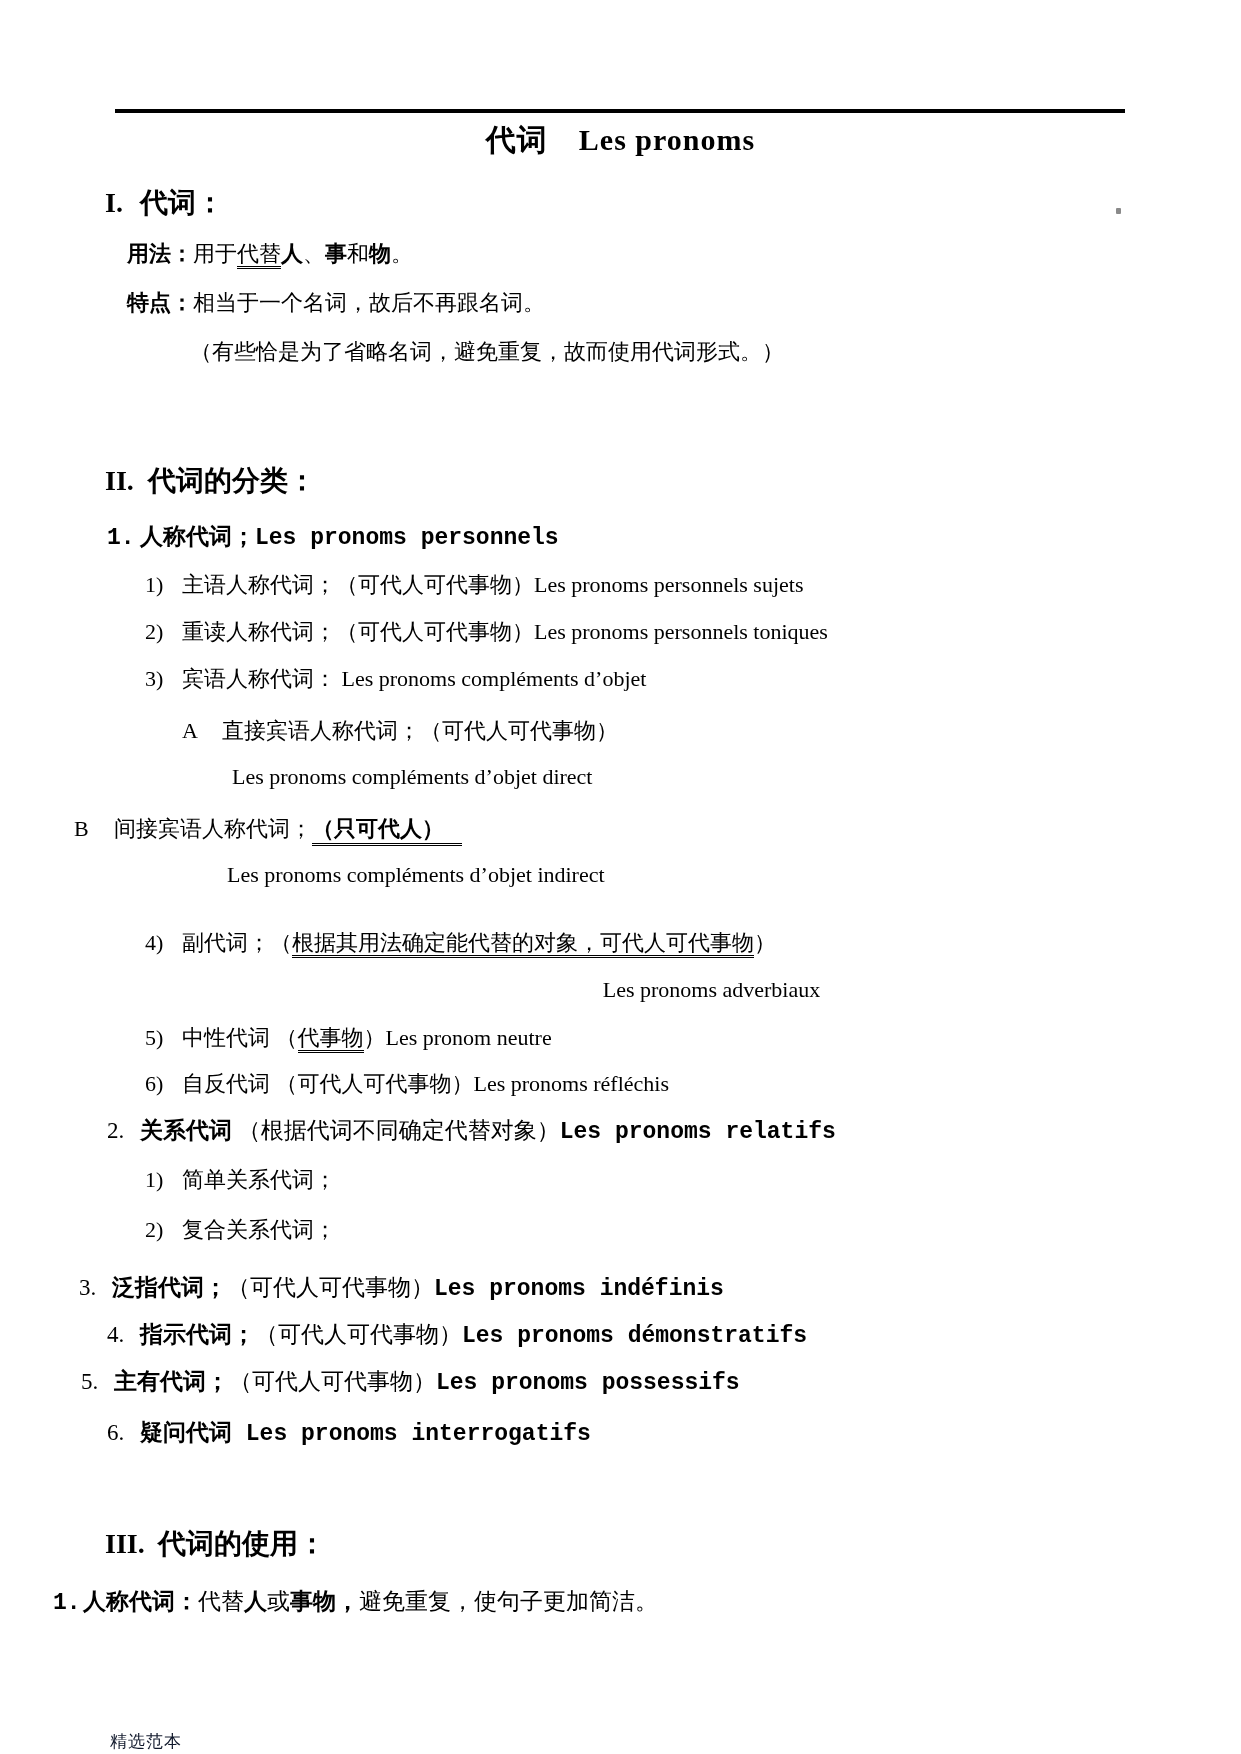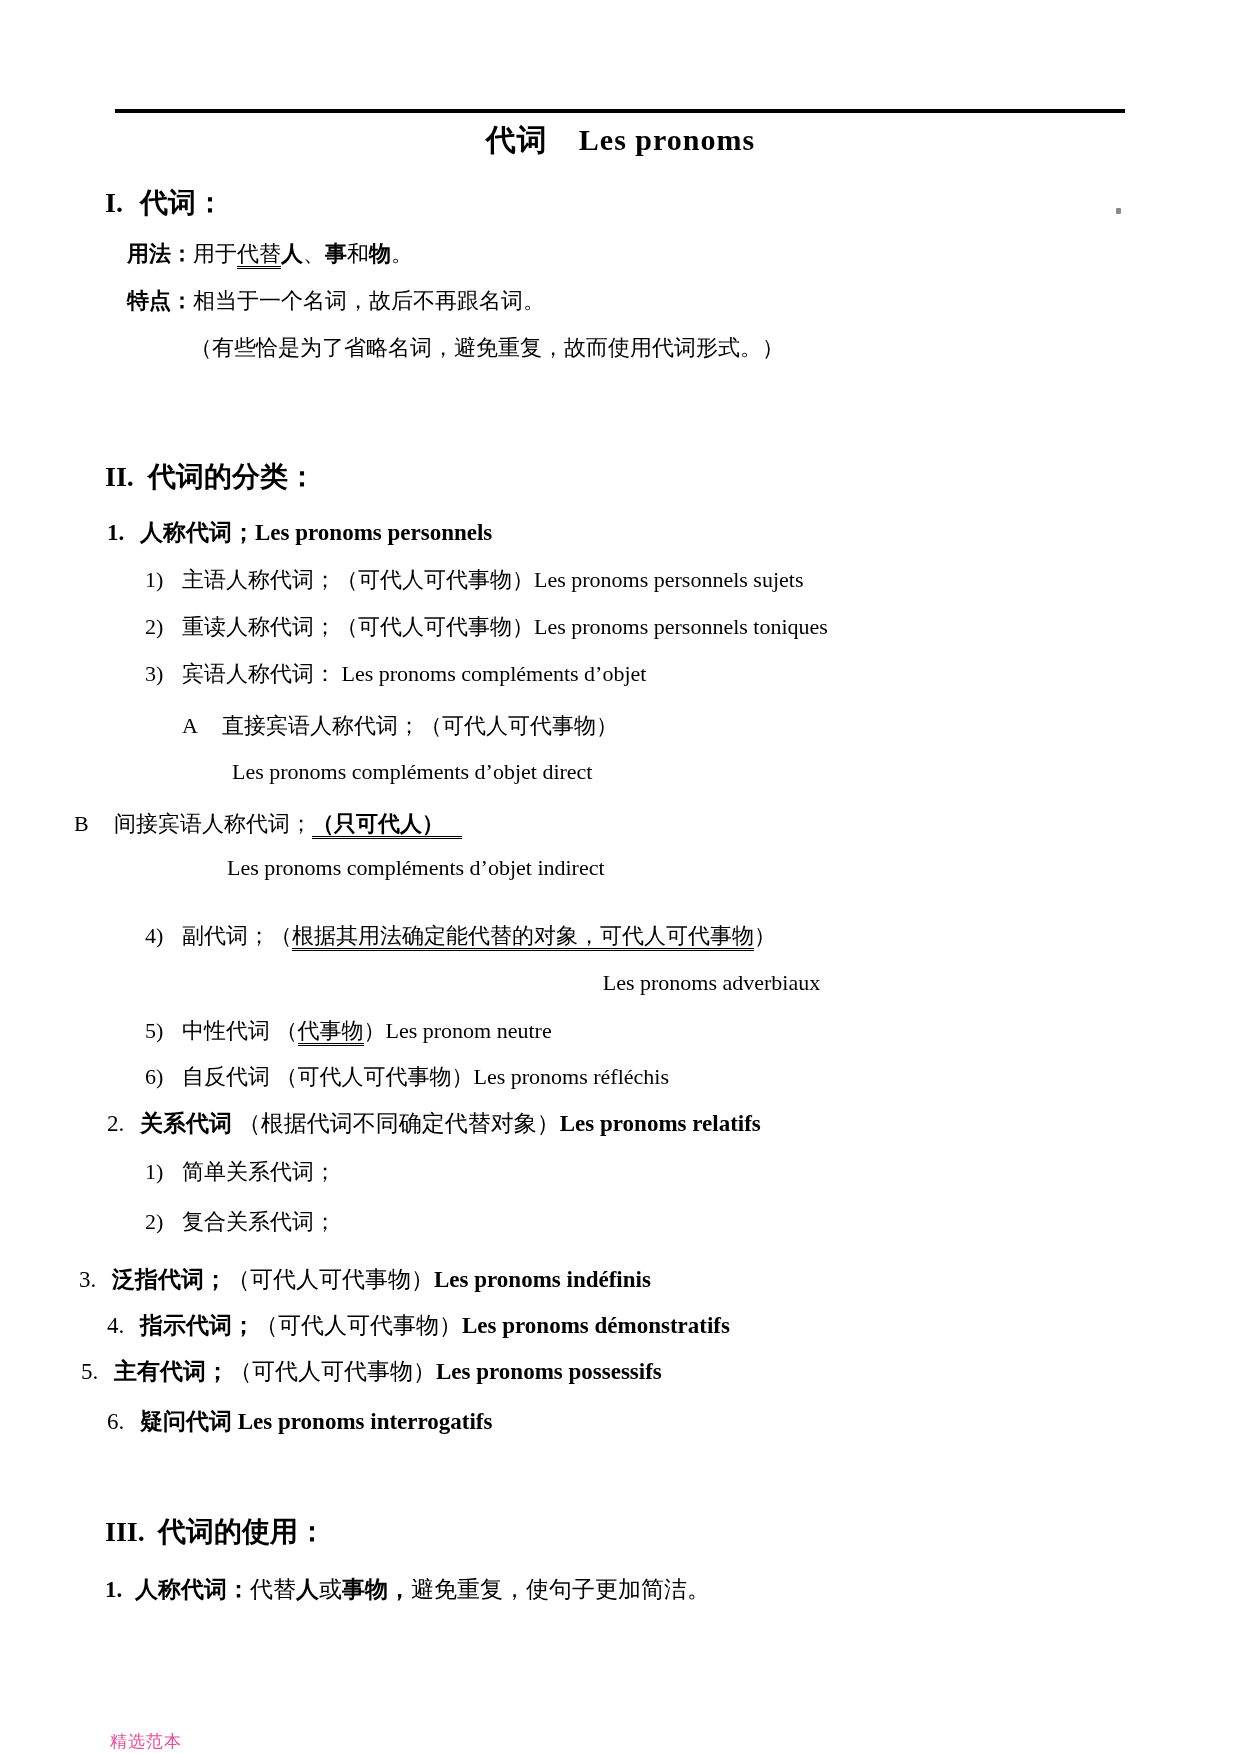--- a/index.html
+++ b/index.html
@@ -58,35 +58,36 @@
   }
   .l2 {
     font-size: 22px;
     line-height: 32px;
   }
   .marker {
     display: inline-block;
   }
   .b {
     font-weight: bold;
+    font-family: Liberation Mono, monospace;
   }
   .u {
     border-bottom: 3px double #000000;
     padding-bottom: 0px;
   }
   .ext {
     padding-right: 18px;
   }
   .footer {
     position: absolute;
     left: 110px;
     top: 1622px;
     font-size: 17px;
     line-height: 22px;
-    color: #ec4899;
+    color: #0f172a;
     letter-spacing: 1px;
   }
 </style>
 </head>
 <body>
 
 <div class="page">
   <div class="corner-dot"></div>
   <div class="top-rule"></div>
   <h1 class="title">代词　Les pronoms</h1>
@@ -109,16 +110,16 @@
       <div class="line l2" style="padding-left: 145px; margin-top: 16px;"><span class="marker" style="width: 37px;">5)</span><span>中性代词 （</span><span class="u">代事物</span><span>）Les pronom neutre</span></div>
       <div class="line l2" style="padding-left: 145px; margin-top: 14px;"><span class="marker" style="width: 37px;">6)</span><span>自反代词 （可代人可代事物）Les pronoms réfléchis</span></div>
       <div class="line l1" style="padding-left: 107px; margin-top: 14px;"><span class="marker" style="width: 33px;">2.</span><span class="b">关系代词</span><span> （根据代词不同确定代替对象）</span><span class="b">Les pronoms relatifs</span></div>
       <div class="line l2" style="padding-left: 145px; margin-top: 15px;"><span class="marker" style="width: 37px;">1)</span><span>简单关系代词；</span></div>
       <div class="line l2" style="padding-left: 145px; margin-top: 18px;"><span class="marker" style="width: 37px;">2)</span><span>复合关系代词；</span></div>
       <div class="line l1" style="padding-left: 79px; margin-top: 25px;"><span class="marker" style="width: 33px;">3.</span><span class="b">泛指代词；</span><span>（可代人可代事物）</span><span class="b">Les pronoms indéfinis</span></div>
       <div class="line l1" style="padding-left: 107px; margin-top: 12px;"><span class="marker" style="width: 33px;">4.</span><span class="b">指示代词；</span><span>（可代人可代事物）</span><span class="b">Les pronoms démonstratifs</span></div>
       <div class="line l1" style="padding-left: 81px; margin-top: 12px;"><span class="marker" style="width: 33px;">5.</span><span class="b">主有代词；</span><span>（可代人可代事物）</span><span class="b">Les pronoms possessifs</span></div>
       <div class="line l1" style="padding-left: 107px; margin-top: 16px;"><span class="marker" style="width: 33px;">6.</span><span class="b">疑问代词 </span><span class="b">Les pronoms interrogatifs</span></div>
       <div class="line h2" style="padding-left: 105px; margin-top: 74px;"><span class="marker" style="width: 53px;">III.</span><span>代词的使用：</span></div>
-      <div class="line l1" style="padding-left: 105px; margin-top: 22px;"><span class="marker b" style="width: 30px;">1.</span><span class="b">人称代词：</span><span>代替</span><span class="b">人</span><span>或</span><span class="b">事物，</span><span>避免重复，使句子更加简洁。</span></div>
+      <div class="line l1" style="padding-left: 53px; margin-top: 22px;"><span class="marker b" style="width: 30px;">1.</span><span class="b">人称代词：</span><span>代替</span><span class="b">人</span><span>或</span><span class="b">事物，</span><span>避免重复，使句子更加简洁。</span></div>
     </div>
   <div class="footer">精选范本</div>
 </div>
 
 </body></html>

